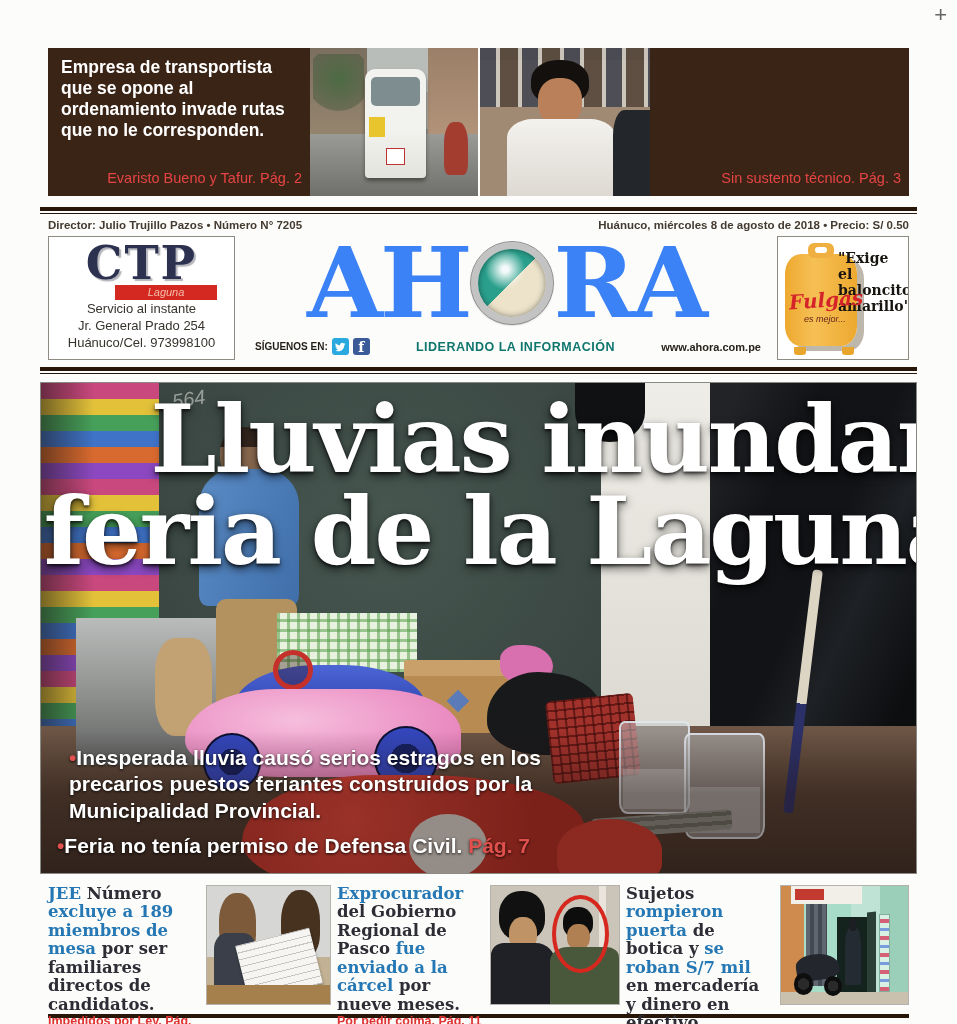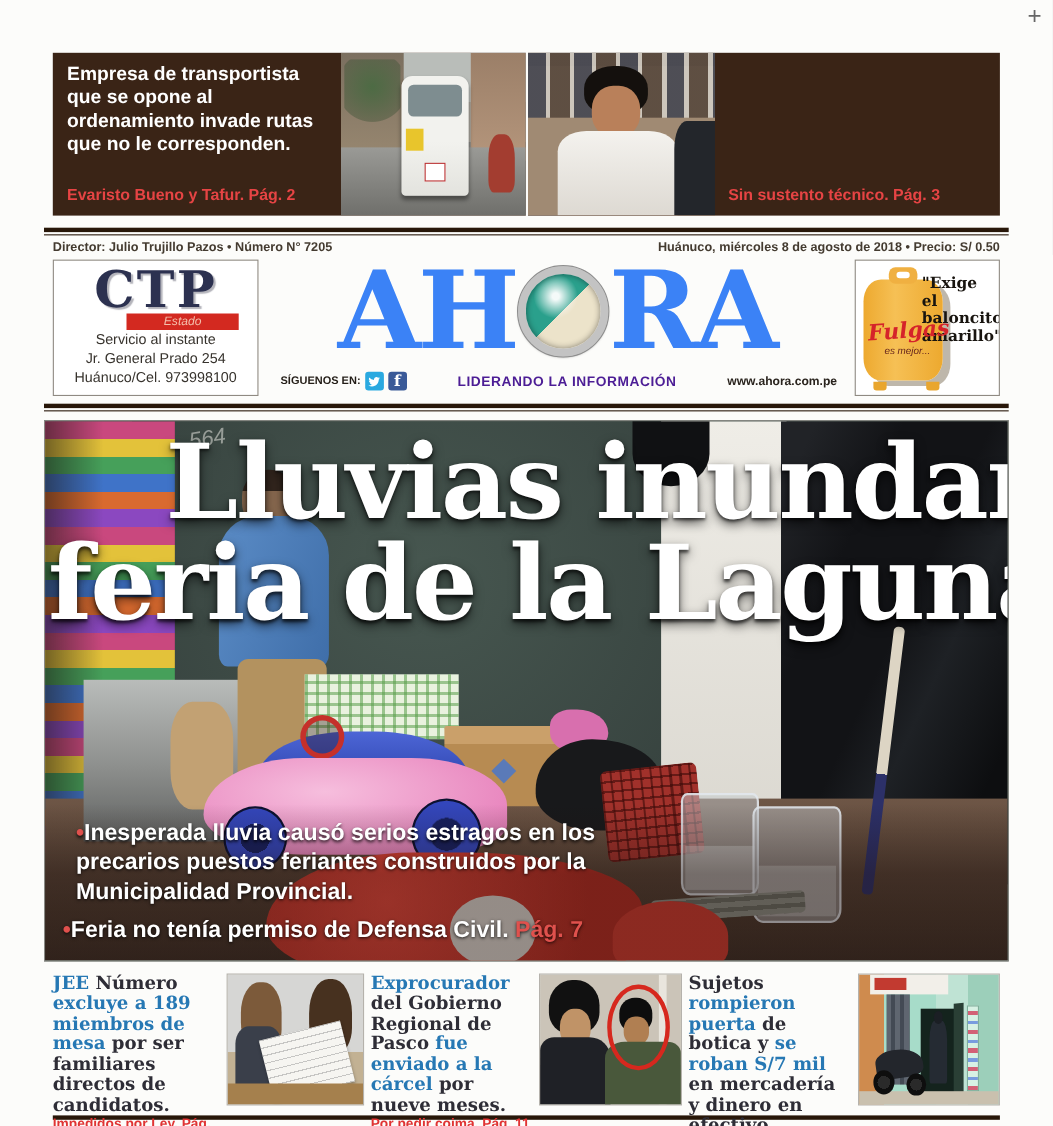--- a/index.html
+++ b/index.html
@@ -11,21 +11,21 @@
 
   
   .teasers { display:flex; gap:2px; margin:48px 8px 0 8px; height:148px; }
   .teaser { background:#3a2416; display:flex; overflow:hidden; }
   .teaser-l { width:430px; }
   .teaser-r { flex:1; }
   .teaser-text { padding:9px 8px 8px 13px; display:flex; flex-direction:column; }
   .teaser-l .teaser-text { width:262px; }
   .teaser-r .teaser-text { flex:1; padding-left:12px; }
   .teaser-headline { color:#fff; font-weight:bold; font-size:17.5px; line-height:1.2; }
-  .teaser-kicker { color:#e64444; font-weight:bold; font-size:14.5px; margin-top:auto; padding-bottom:2px; }
+  .teaser-kicker { color:#e64444; font-weight:normal; font-size:14.5px; margin-top:auto; padding-bottom:2px;text-align:right; }
   .teaser-photo { position:relative; overflow:hidden; flex:1; }
   .teaser-r .teaser-photo { flex:0 0 170px; }
 
   
   .ph-van { background:linear-gradient(180deg,#b9bdb9 0 30%,#aaa79e 30% 55%,#8d8d89 55%); }
   .ph-van .bldg-l { position:absolute; left:0; top:0; width:34%; height:72%; background:linear-gradient(180deg,#7b6f5f,#9b8a72); }
   .ph-van .tree { position:absolute; left:2%; top:4%; width:30%; height:42%; background:radial-gradient(circle at 50% 40%,#4d6b44,#39503366 70%,transparent 72%); }
   .ph-van .bldg-r { position:absolute; right:0; top:0; width:30%; height:66%; background:linear-gradient(180deg,#9b7f68,#b5967c); }
   .ph-van .road { position:absolute; left:0; bottom:0; width:100%; height:42%; background:linear-gradient(180deg,#9a9a96,#6f6f6b); }
   .ph-van .van { position:absolute; left:33%; top:14%; width:36%; height:74%; background:linear-gradient(180deg,#f2f2ee 0 55%,#e3e3de); border-radius:10px 10px 4px 4px; box-shadow:0 3px 4px rgba(0,0,0,.4); }
@@ -60,21 +60,21 @@
   .logo-row { display:flex; align-items:center; justify-content:center; height:92px; margin-top:1px; }
   .logo-text { font-family:"DejaVu Serif",serif; font-weight:bold; font-size:98px; line-height:.78; color:#3b82f6; letter-spacing:-3px; }
   .logo-sphere { width:82px; height:82px; border-radius:50%; margin:0 1px; border:7px solid #c3c3c3; outline:1px solid #8e8e8e;
       background: radial-gradient(circle at 40% 30%, rgba(255,255,255,.95) 0 5%, rgba(255,255,255,0) 32%), linear-gradient(135deg,#2aa08c 0 49%,#ece3ca 49%);
       box-shadow: inset 0 0 6px rgba(0,0,0,.45), 0 1px 2px rgba(0,0,0,.35); }
   .logo-bottom { display:flex; justify-content:space-between; align-items:center; margin:9px 2px 0 6px; }
   .follow { display:flex; align-items:center; gap:4px; font-size:10px; font-weight:bold; color:#231d17; }
   .sicon { width:17px; height:17px; border-radius:3px; display:flex; align-items:center; justify-content:center; }
   .sicon.tw { background:#2aa9e0; }
   .sicon.fb { background:#3a5a98; color:#fff; font-family:"DejaVu Serif",serif; font-weight:bold; font-size:14px; }
-  .tagline { font-size:12.5px; font-weight:bold; letter-spacing:.5px; color:#4c1d95; }
+  .tagline { font-size:12.5px; font-weight:bold; letter-spacing:.5px; color:#0f766e; }
   .website { font-size:11px; font-weight:bold; color:#29231d; }
 
   .fulgas-box { width:132px; border:1px solid #8f8a82; background:#fff; position:relative; overflow:hidden; }
   .cylinder { position:absolute; left:7px; top:17px; width:72px; height:92px; background:linear-gradient(90deg,#eda92f,#f6c055 40%,#eda92f); border-radius:16px/20px; box-shadow:7px 5px 0 rgba(125,112,88,.5); }
   .cylinder::before { content:""; position:absolute; left:23px; top:-11px; width:26px; height:15px; background:#f0b041; border-radius:6px; }
   .cylinder::after { content:""; position:absolute; left:30px; top:-7px; width:12px; height:6px; background:#fff; border-radius:3px; }
   .cyl-foot { position:absolute; width:12px; height:8px; background:#e9a62e; bottom:4px; border-radius:0 0 3px 3px; }
   .cyl-foot.f1 { left:16px; } .cyl-foot.f2 { left:64px; }
   .fulgas-brand { position:absolute; left:11px; top:51px; font-family:"DejaVu Serif",serif; font-style:italic; font-weight:bold; font-size:20px; color:#d5232a; transform:rotate(-4deg); z-index:2; }
   .fulgas-sub { position:absolute; left:26px; top:77px; font-size:9px; font-style:italic; color:#66251c; z-index:2; }
@@ -221,21 +221,21 @@
     <div class="rule-double"></div>
 
     <div class="dateline">
       <span>Director: Julio Trujillo Pazos • Número N° 7205</span>
       <span>Huánuco, miércoles 8 de agosto de 2018 • Precio: S/ 0.50</span>
     </div>
 
     <div class="masthead-row">
       <div class="ctp-box">
         <div class="ctp-logo">CTP</div>
-        <div class="ctp-bar">Estado</div>
+        <div class="ctp-bar">Laguna</div>
         <div class="ctp-lines">
           <div>Servicio al instante</div>
           <div>Jr. General Prado 254</div>
           <div>Huánuco/Cel. 973998100</div>
         </div>
       </div>
 
       <div class="masthead-center">
         <div class="logo-row">
           <span class="logo-text">AH</span>

